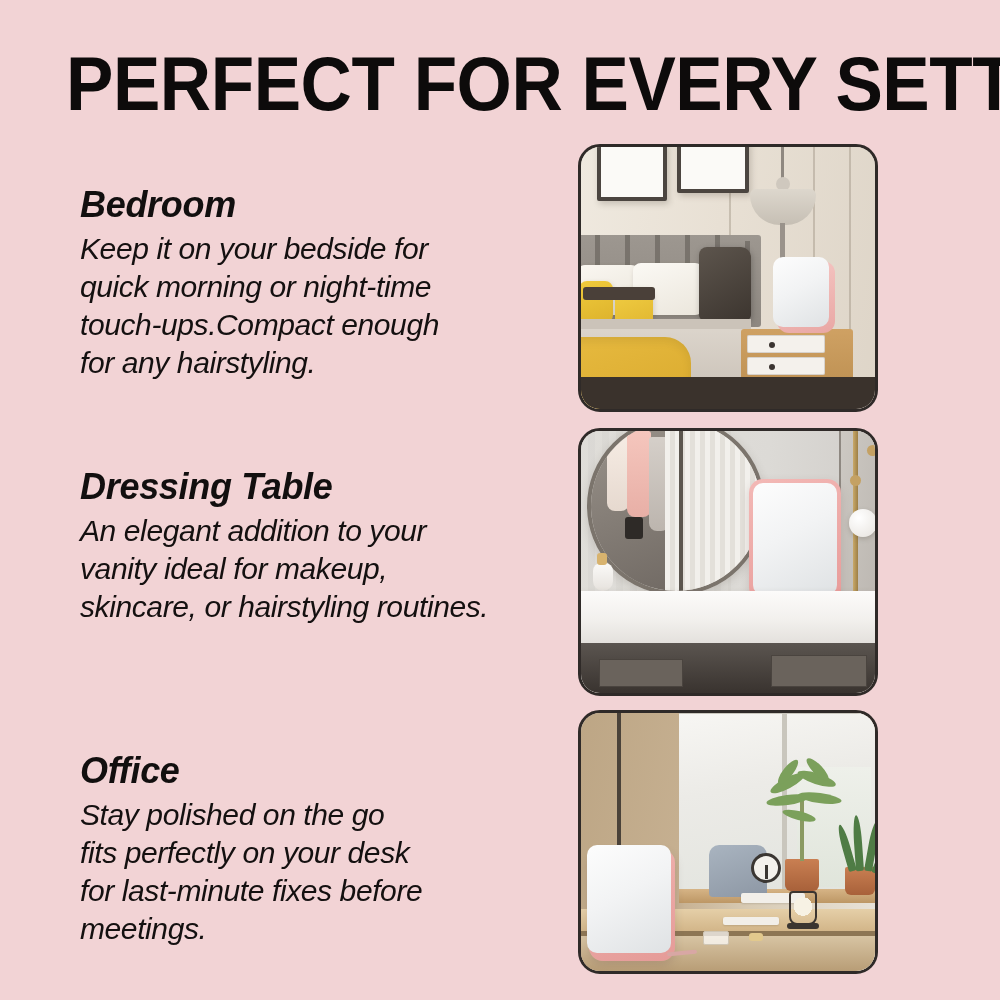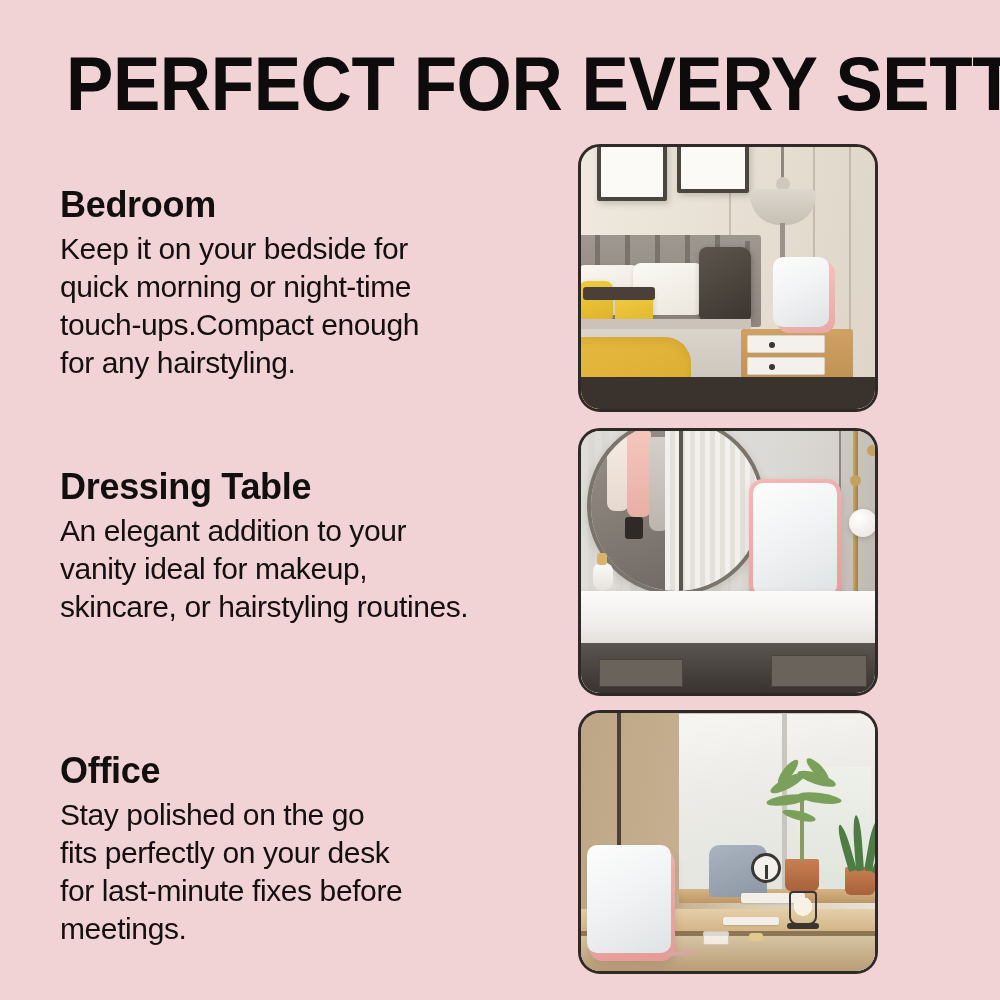--- a/index.html
+++ b/index.html
@@ -21,21 +21,21 @@
     line-height:1.0;
     font-weight:900;
     letter-spacing:-0.5px;
     color:#0d0b0b;
     transform:scaleX(0.935);
     transform-origin:left center;
     white-space:nowrap;
   }
 
   
-  .section { position:absolute; left:60px; width:500px; }
+  .section { position:absolute; left:80px; width:500px;font-style:italic; }
   .sec-1 { top:186px; }
   .sec-2 { top:468px; }
   .sec-3 { top:752px; }
 
   .sec-head {
     font-size:36px;
     font-weight:800;
     color:#120f0f;
     letter-spacing:-0.3px;
     line-height:1.05;

